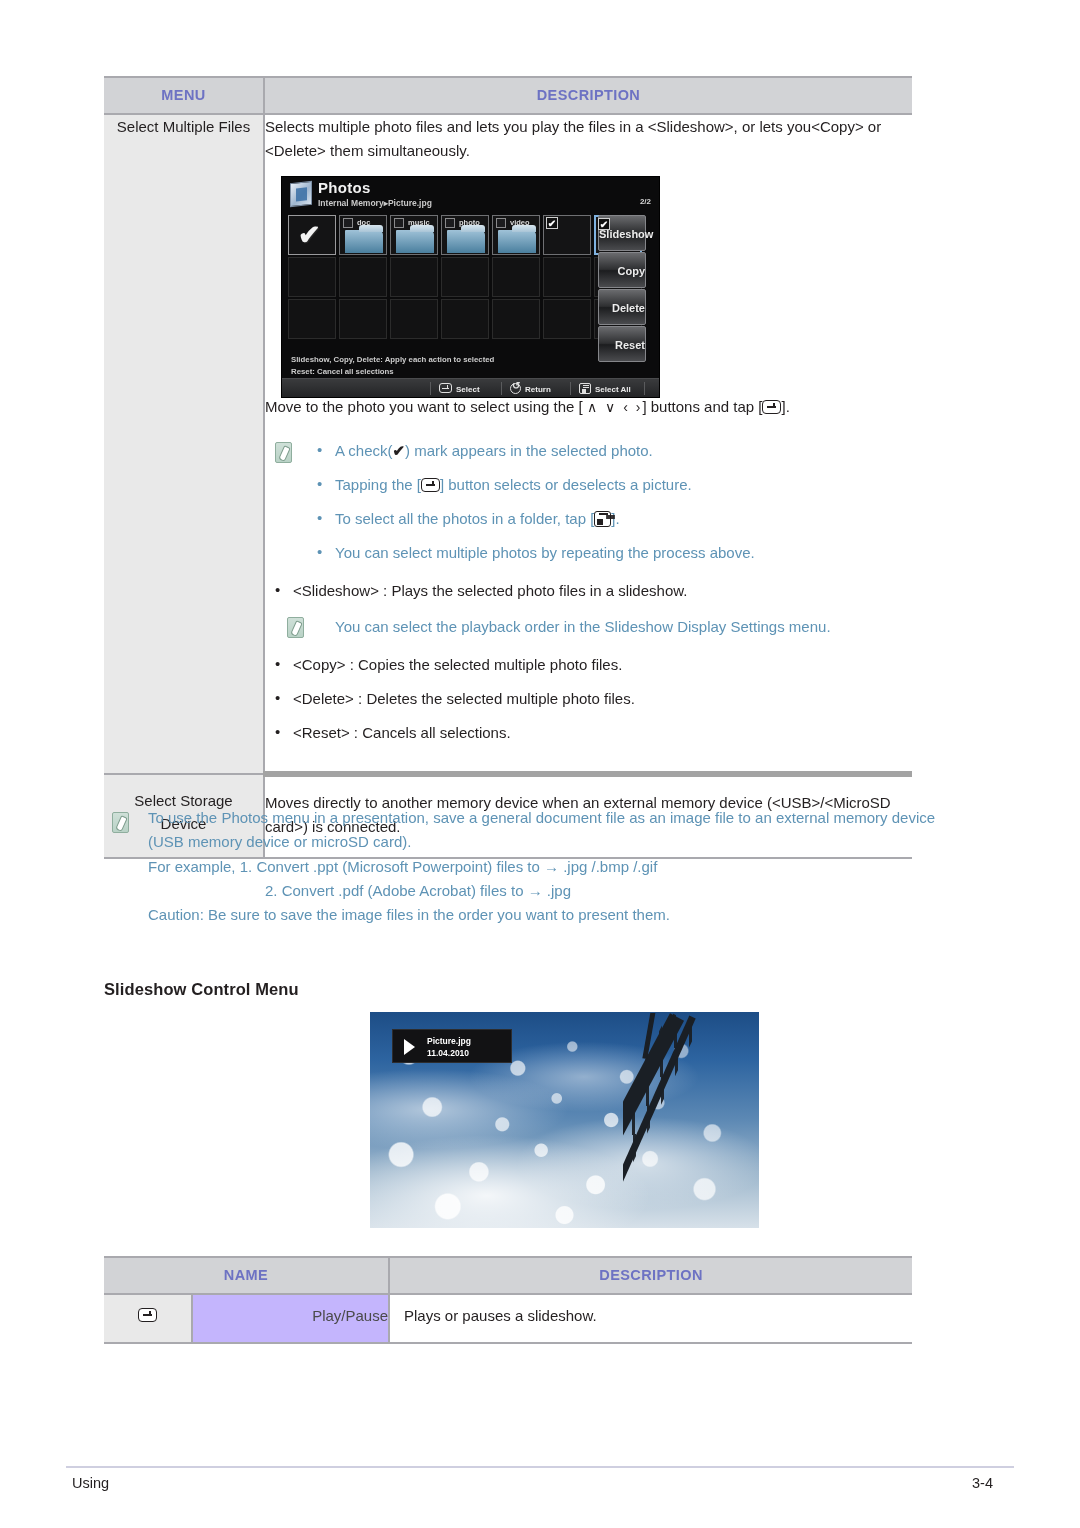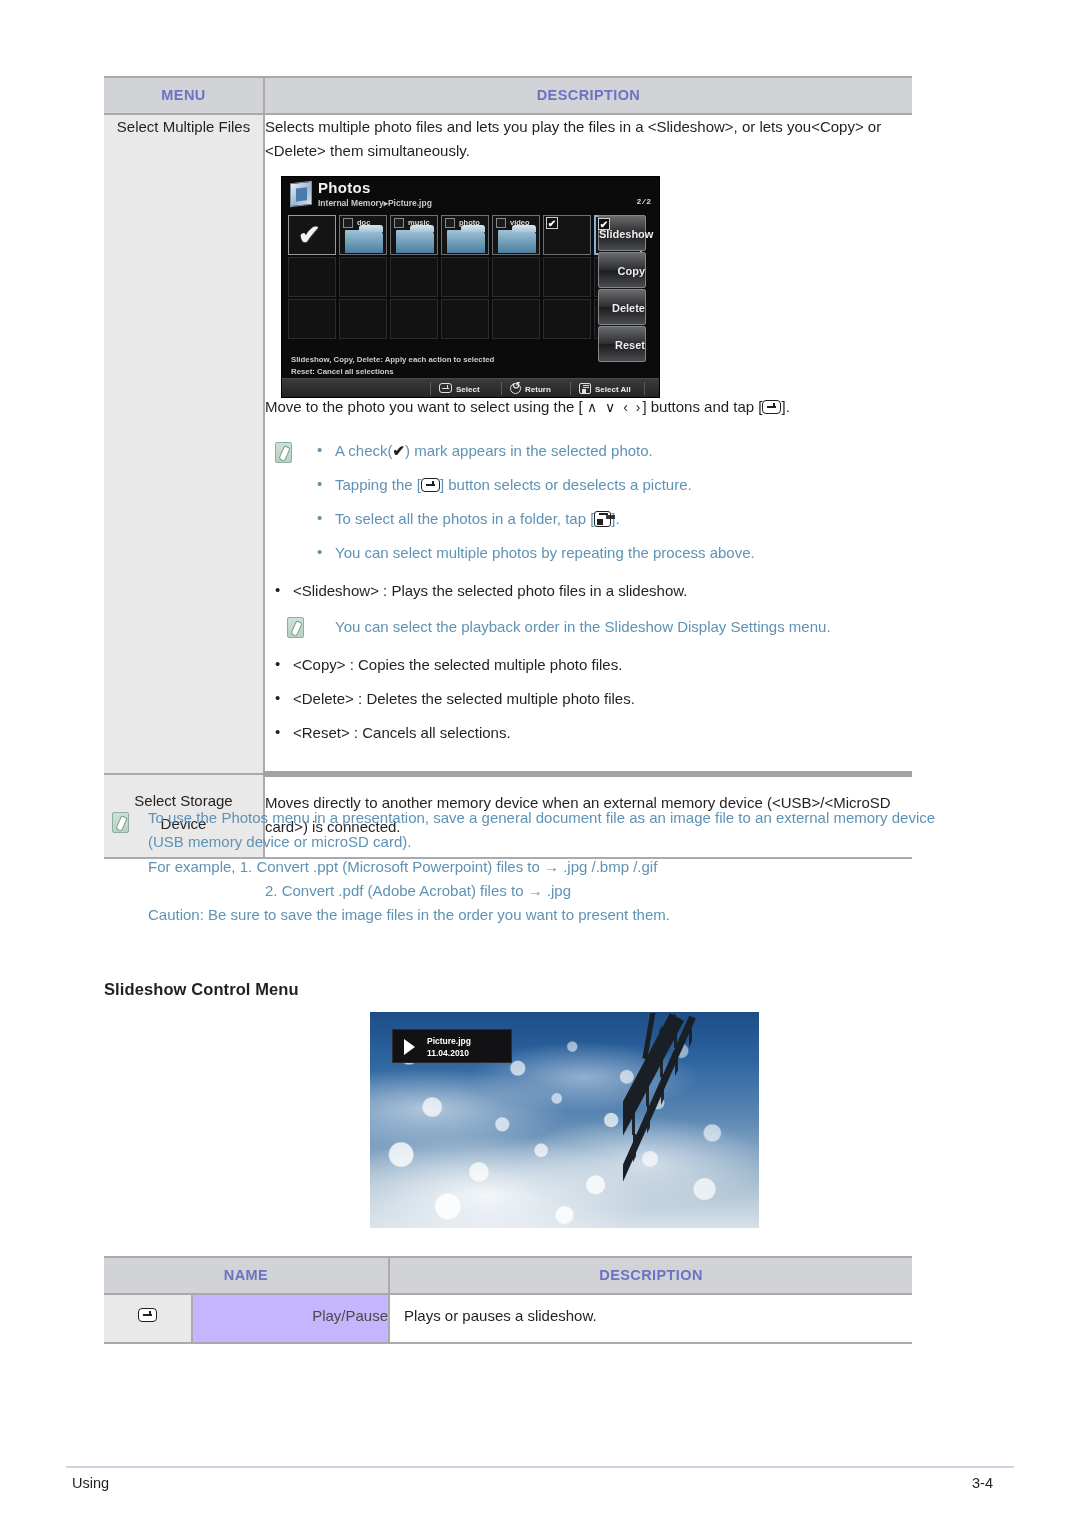--- a/index.html
+++ b/index.html
@@ -156,21 +156,21 @@
     position:absolute; left:36px; top:2px;
     color:#f2f2f2; font-size:15px; font-weight:bold;
     letter-spacing:.3px;
   }
   .dev-path {
     position:absolute; left:36px; top:21px;
     color:#c9c9c9; font-size:8.5px; font-weight:bold;
   }
   .dev-page {
     position:absolute; right:8px; top:20px;
-    color:#d8d8d8; font-size:8px; font-weight:bold;font-family:Liberation Mono, monospace;
+    color:#d8d8d8; font-size:8px; font-weight:bold;
   }
 
   .grid { position:absolute; left:6px; top:38px; }
   .cell {
     position:absolute;
     width:48px; height:40px;
     border:1px solid #2b2b2b;
     background:#121213;
   }
   .cell.r0 { background:#141415; }

